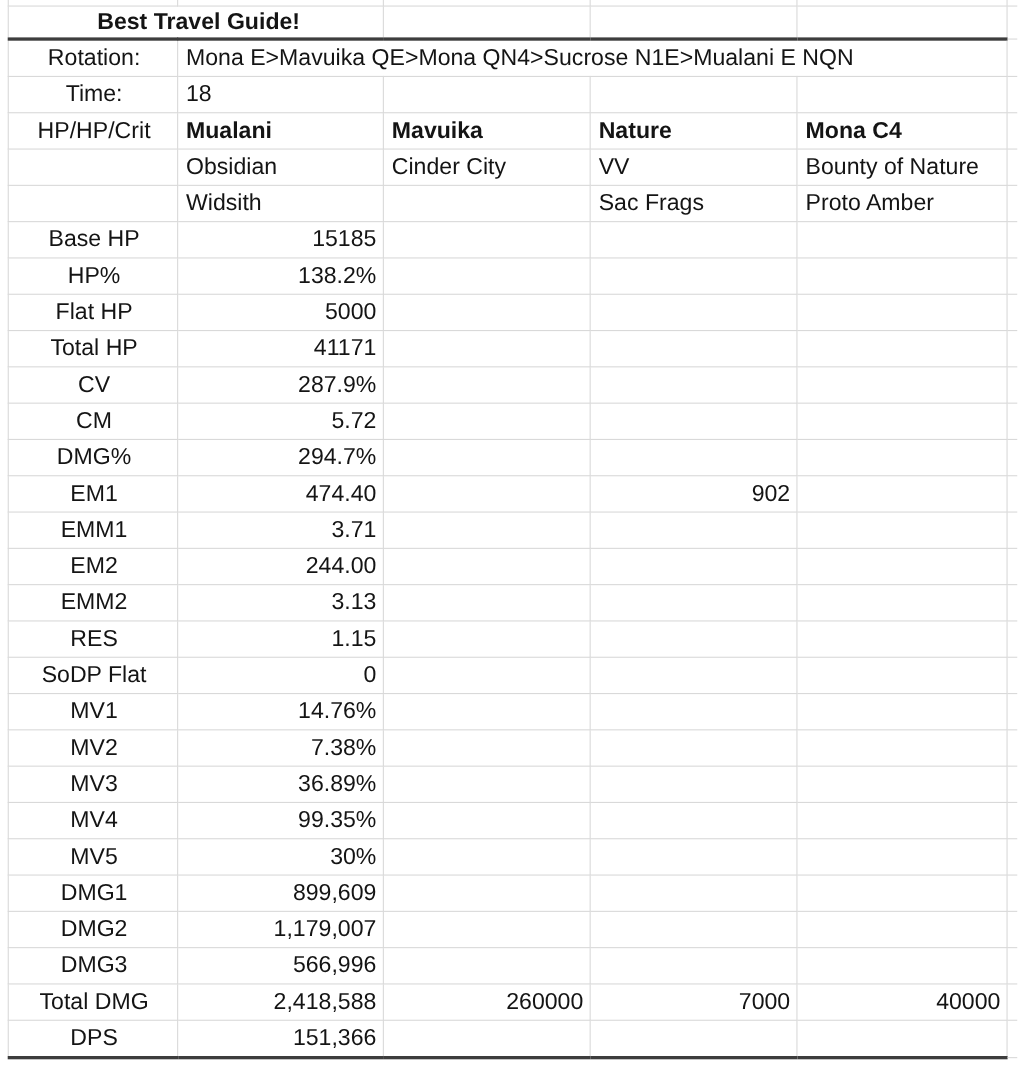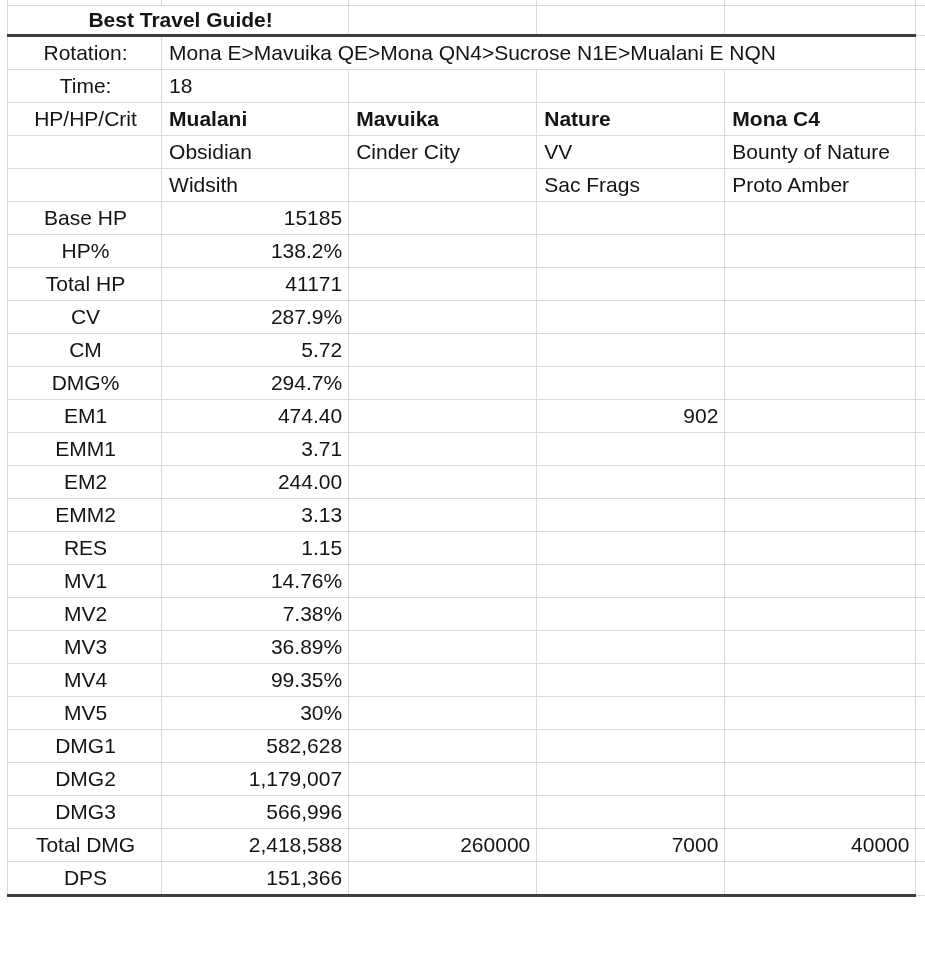--- a/index.html
+++ b/index.html
@@ -126,20 +126,28 @@
       </tr>
       <tr>
         <td class="col-a">HP%</td>
         <td class="num">138.2%</td>
         <td class="num"></td>
         <td class="num"></td>
         <td class="num"></td>
         <td class="col-f"></td>
       </tr>
       <tr>
+        <td class="col-a">Flat HP</td>
+        <td class="num">5000</td>
+        <td class="num"></td>
+        <td class="num"></td>
+        <td class="num"></td>
+        <td class="col-f"></td>
+      </tr>
+      <tr>
         <td class="col-a">Total HP</td>
         <td class="num">41171</td>
         <td class="num"></td>
         <td class="num"></td>
         <td class="num"></td>
         <td class="col-f"></td>
       </tr>
       <tr>
         <td class="col-a">CV</td>
         <td class="num">287.9%</td>
@@ -198,20 +206,28 @@
       </tr>
       <tr>
         <td class="col-a">RES</td>
         <td class="num">1.15</td>
         <td class="num"></td>
         <td class="num"></td>
         <td class="num"></td>
         <td class="col-f"></td>
       </tr>
       <tr>
+        <td class="col-a">SoDP Flat</td>
+        <td class="num">0</td>
+        <td class="num"></td>
+        <td class="num"></td>
+        <td class="num"></td>
+        <td class="col-f"></td>
+      </tr>
+      <tr>
         <td class="col-a">MV1</td>
         <td class="num">14.76%</td>
         <td class="num"></td>
         <td class="num"></td>
         <td class="num"></td>
         <td class="col-f"></td>
       </tr>
       <tr>
         <td class="col-a">MV2</td>
         <td class="num">7.38%</td>
@@ -239,21 +255,21 @@
       <tr>
         <td class="col-a">MV5</td>
         <td class="num">30%</td>
         <td class="num"></td>
         <td class="num"></td>
         <td class="num"></td>
         <td class="col-f"></td>
       </tr>
       <tr>
         <td class="col-a">DMG1</td>
-        <td class="num">582,628</td>
+        <td class="num">899,609</td>
         <td class="num"></td>
         <td class="num"></td>
         <td class="num"></td>
         <td class="col-f"></td>
       </tr>
       <tr>
         <td class="col-a">DMG2</td>
         <td class="num">1,179,007</td>
         <td class="num"></td>
         <td class="num"></td>

